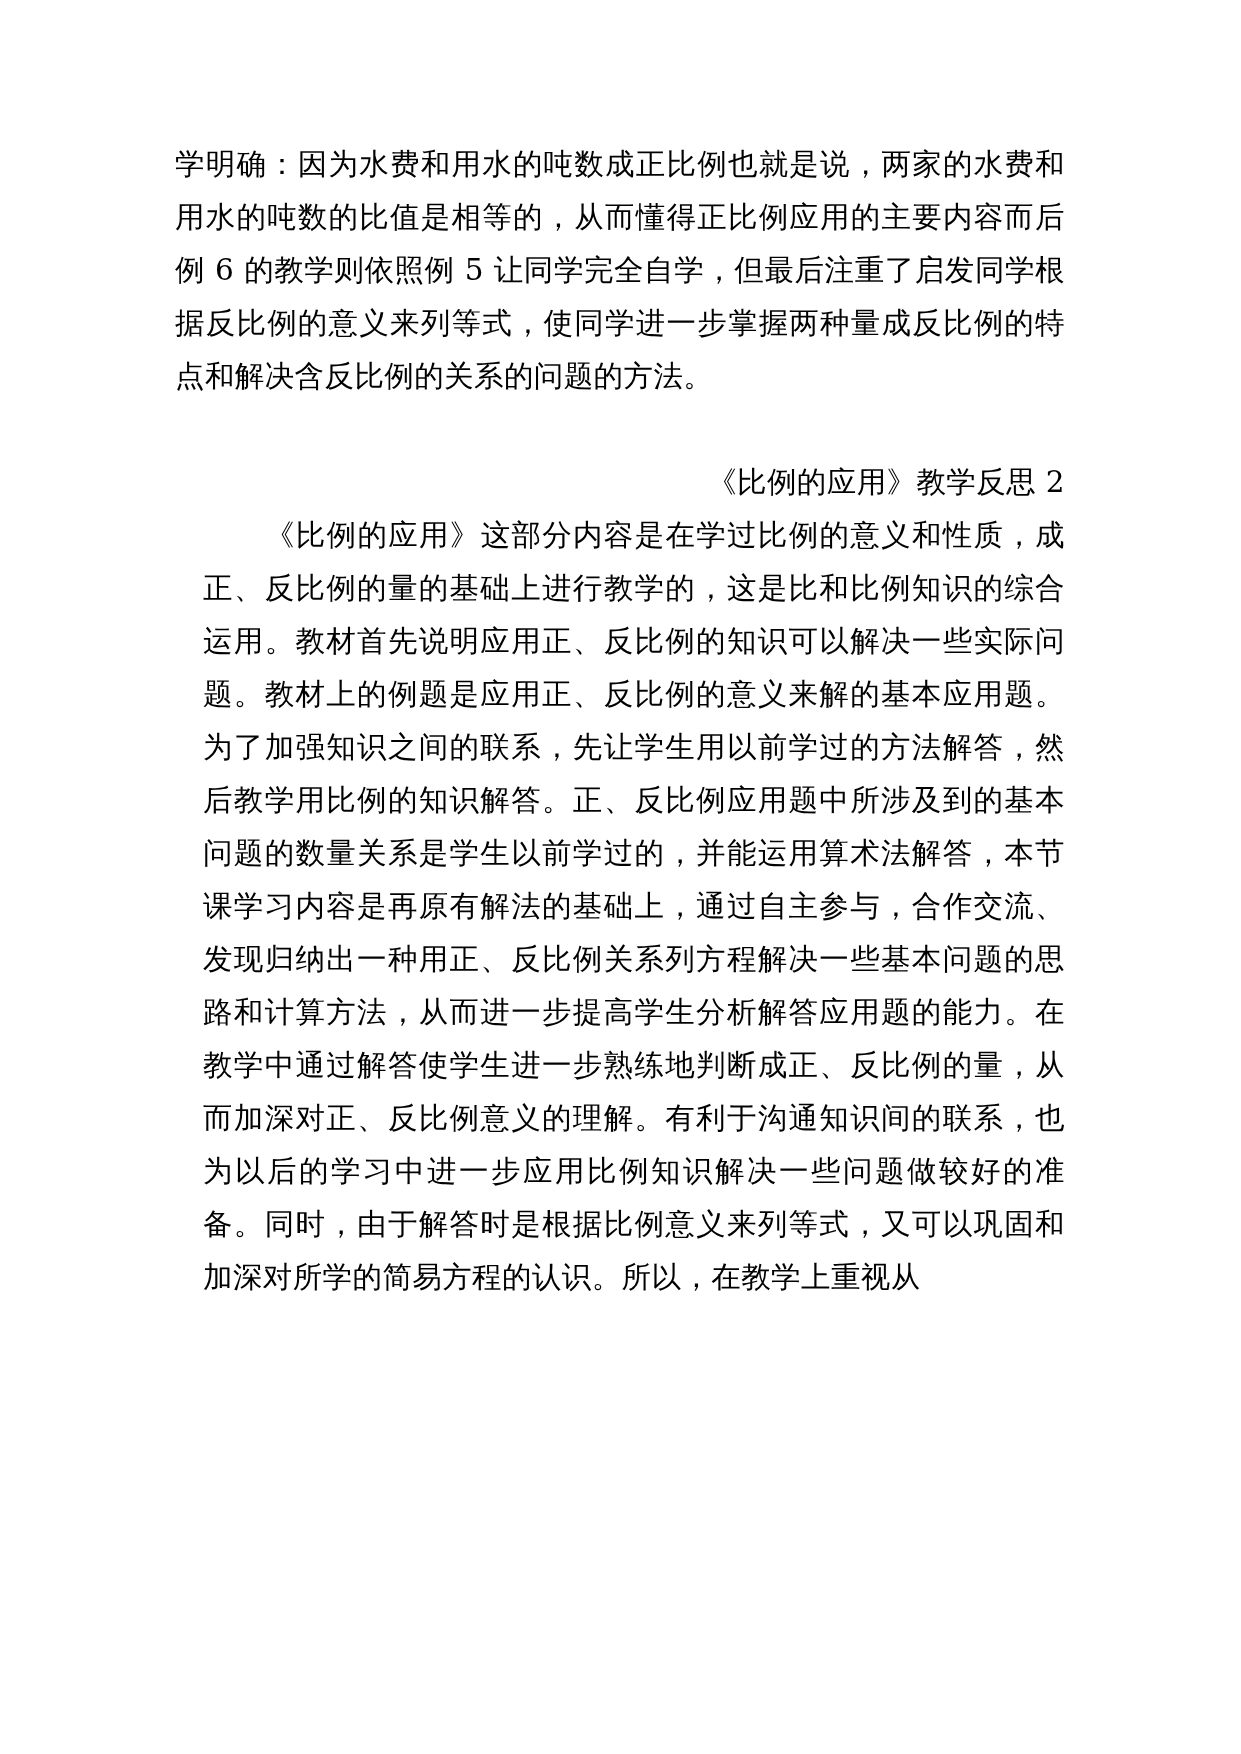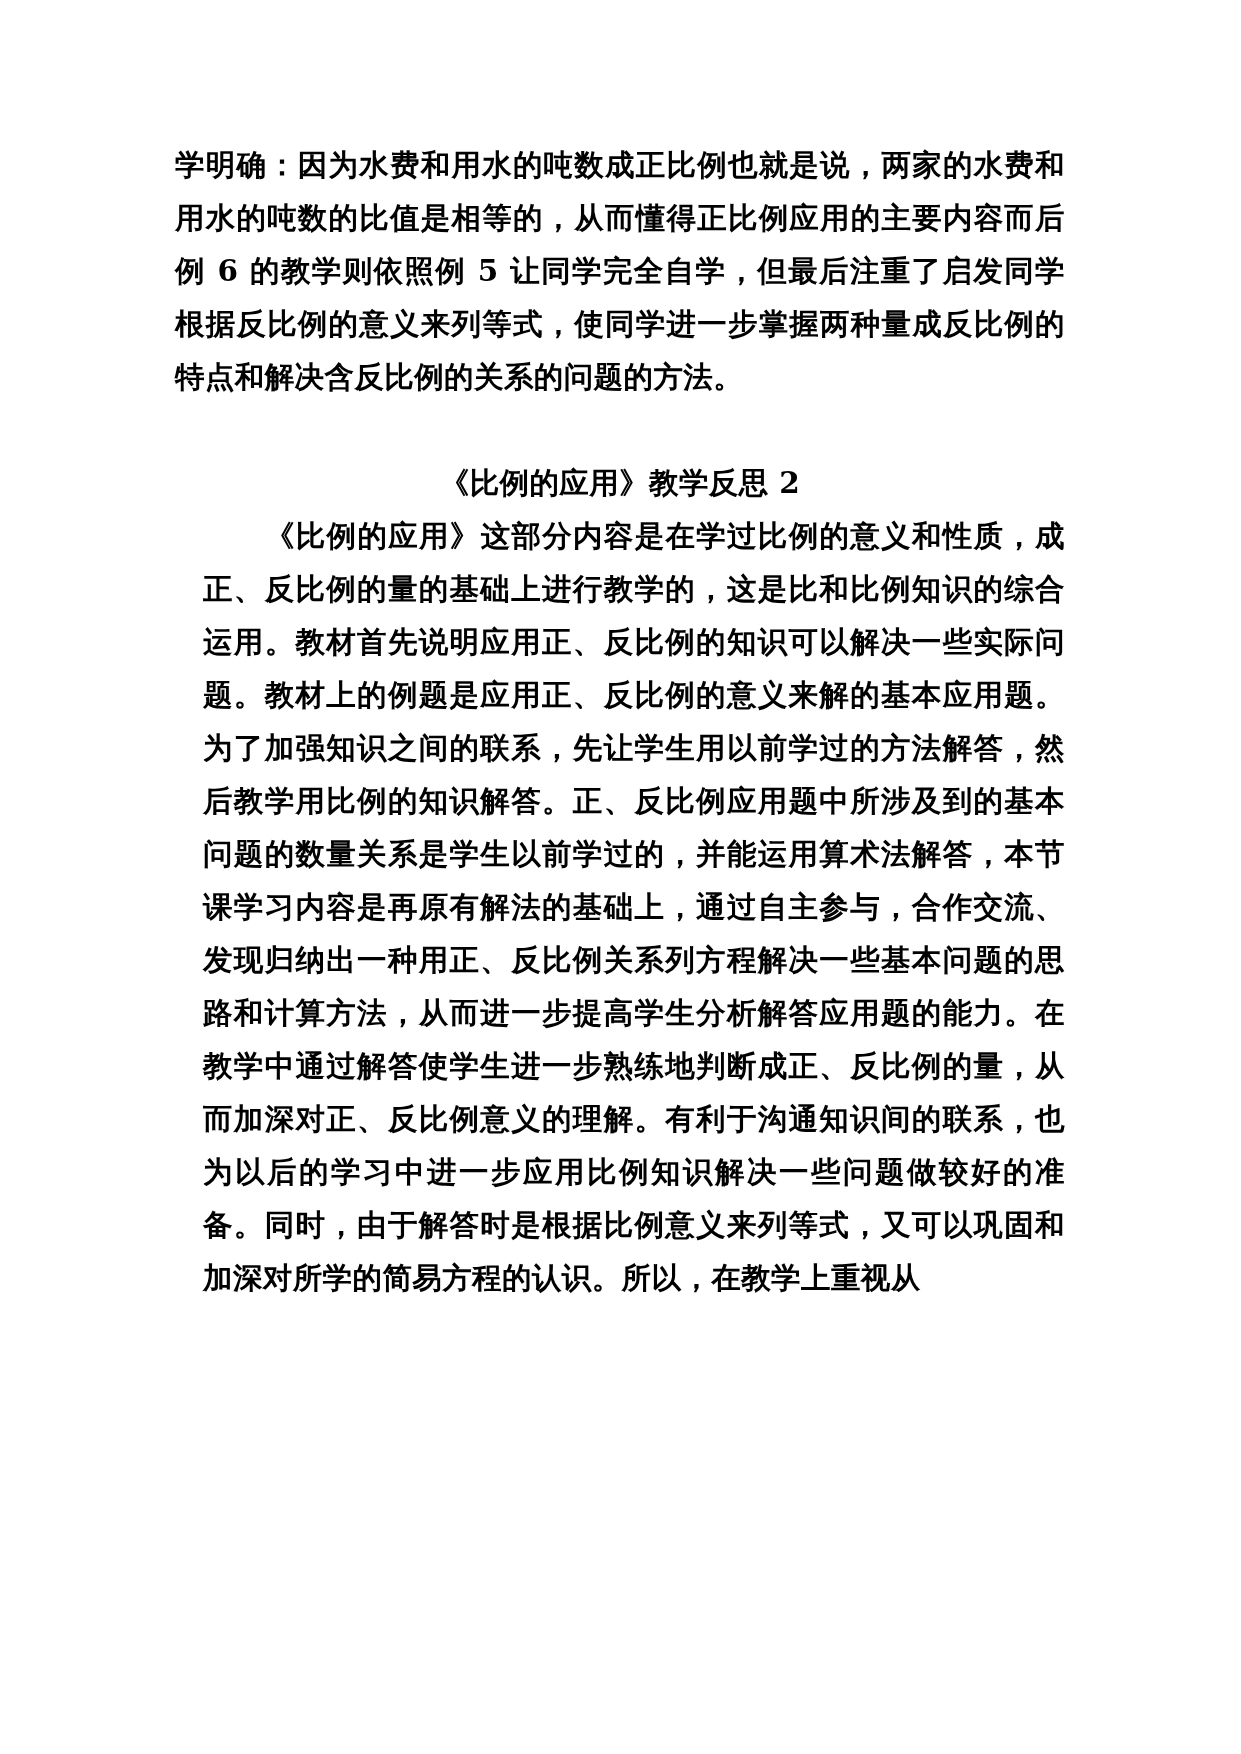--- a/index.html
+++ b/index.html
@@ -24,37 +24,37 @@
   .doc-body {
     width: 890px;
   }
   p {
     margin: 0;
     font-size: 29.5px;
     line-height: 53px;
     text-align: justify;
     text-justify: inter-ideograph;
     letter-spacing: 0.4px;
-    font-weight: 700;
+    font-weight: 400;
   }
   .para-justified {
     text-align-last: left;
   }
   .indent-2 {
     text-indent: 62px;
     margin-left: 28px;
   }
   .spacer-block {
     height: 53px;
   }
   .heading-line {
     margin: 0;
     font-size: 29.5px;
     line-height: 53px;
-    text-align: center;
+    text-align: right;
     letter-spacing: 0.4px;
   }
 </style>
 </head>
 <body>
 
 <div class="page">
   <div class="doc-body">
 
     <p class="para-justified">学明确：因为水费和用水的吨数成正比例也就是说，两家的水费和用水的吨数的比值是相等的，从而懂得正比例应用的主要内容而后例 6 的教学则依照例 5 让同学完全自学，但最后注重了启发同学根据反比例的意义来列等式，使同学进一步掌握两种量成反比例的特点和解决含反比例的关系的问题的方法。</p>

